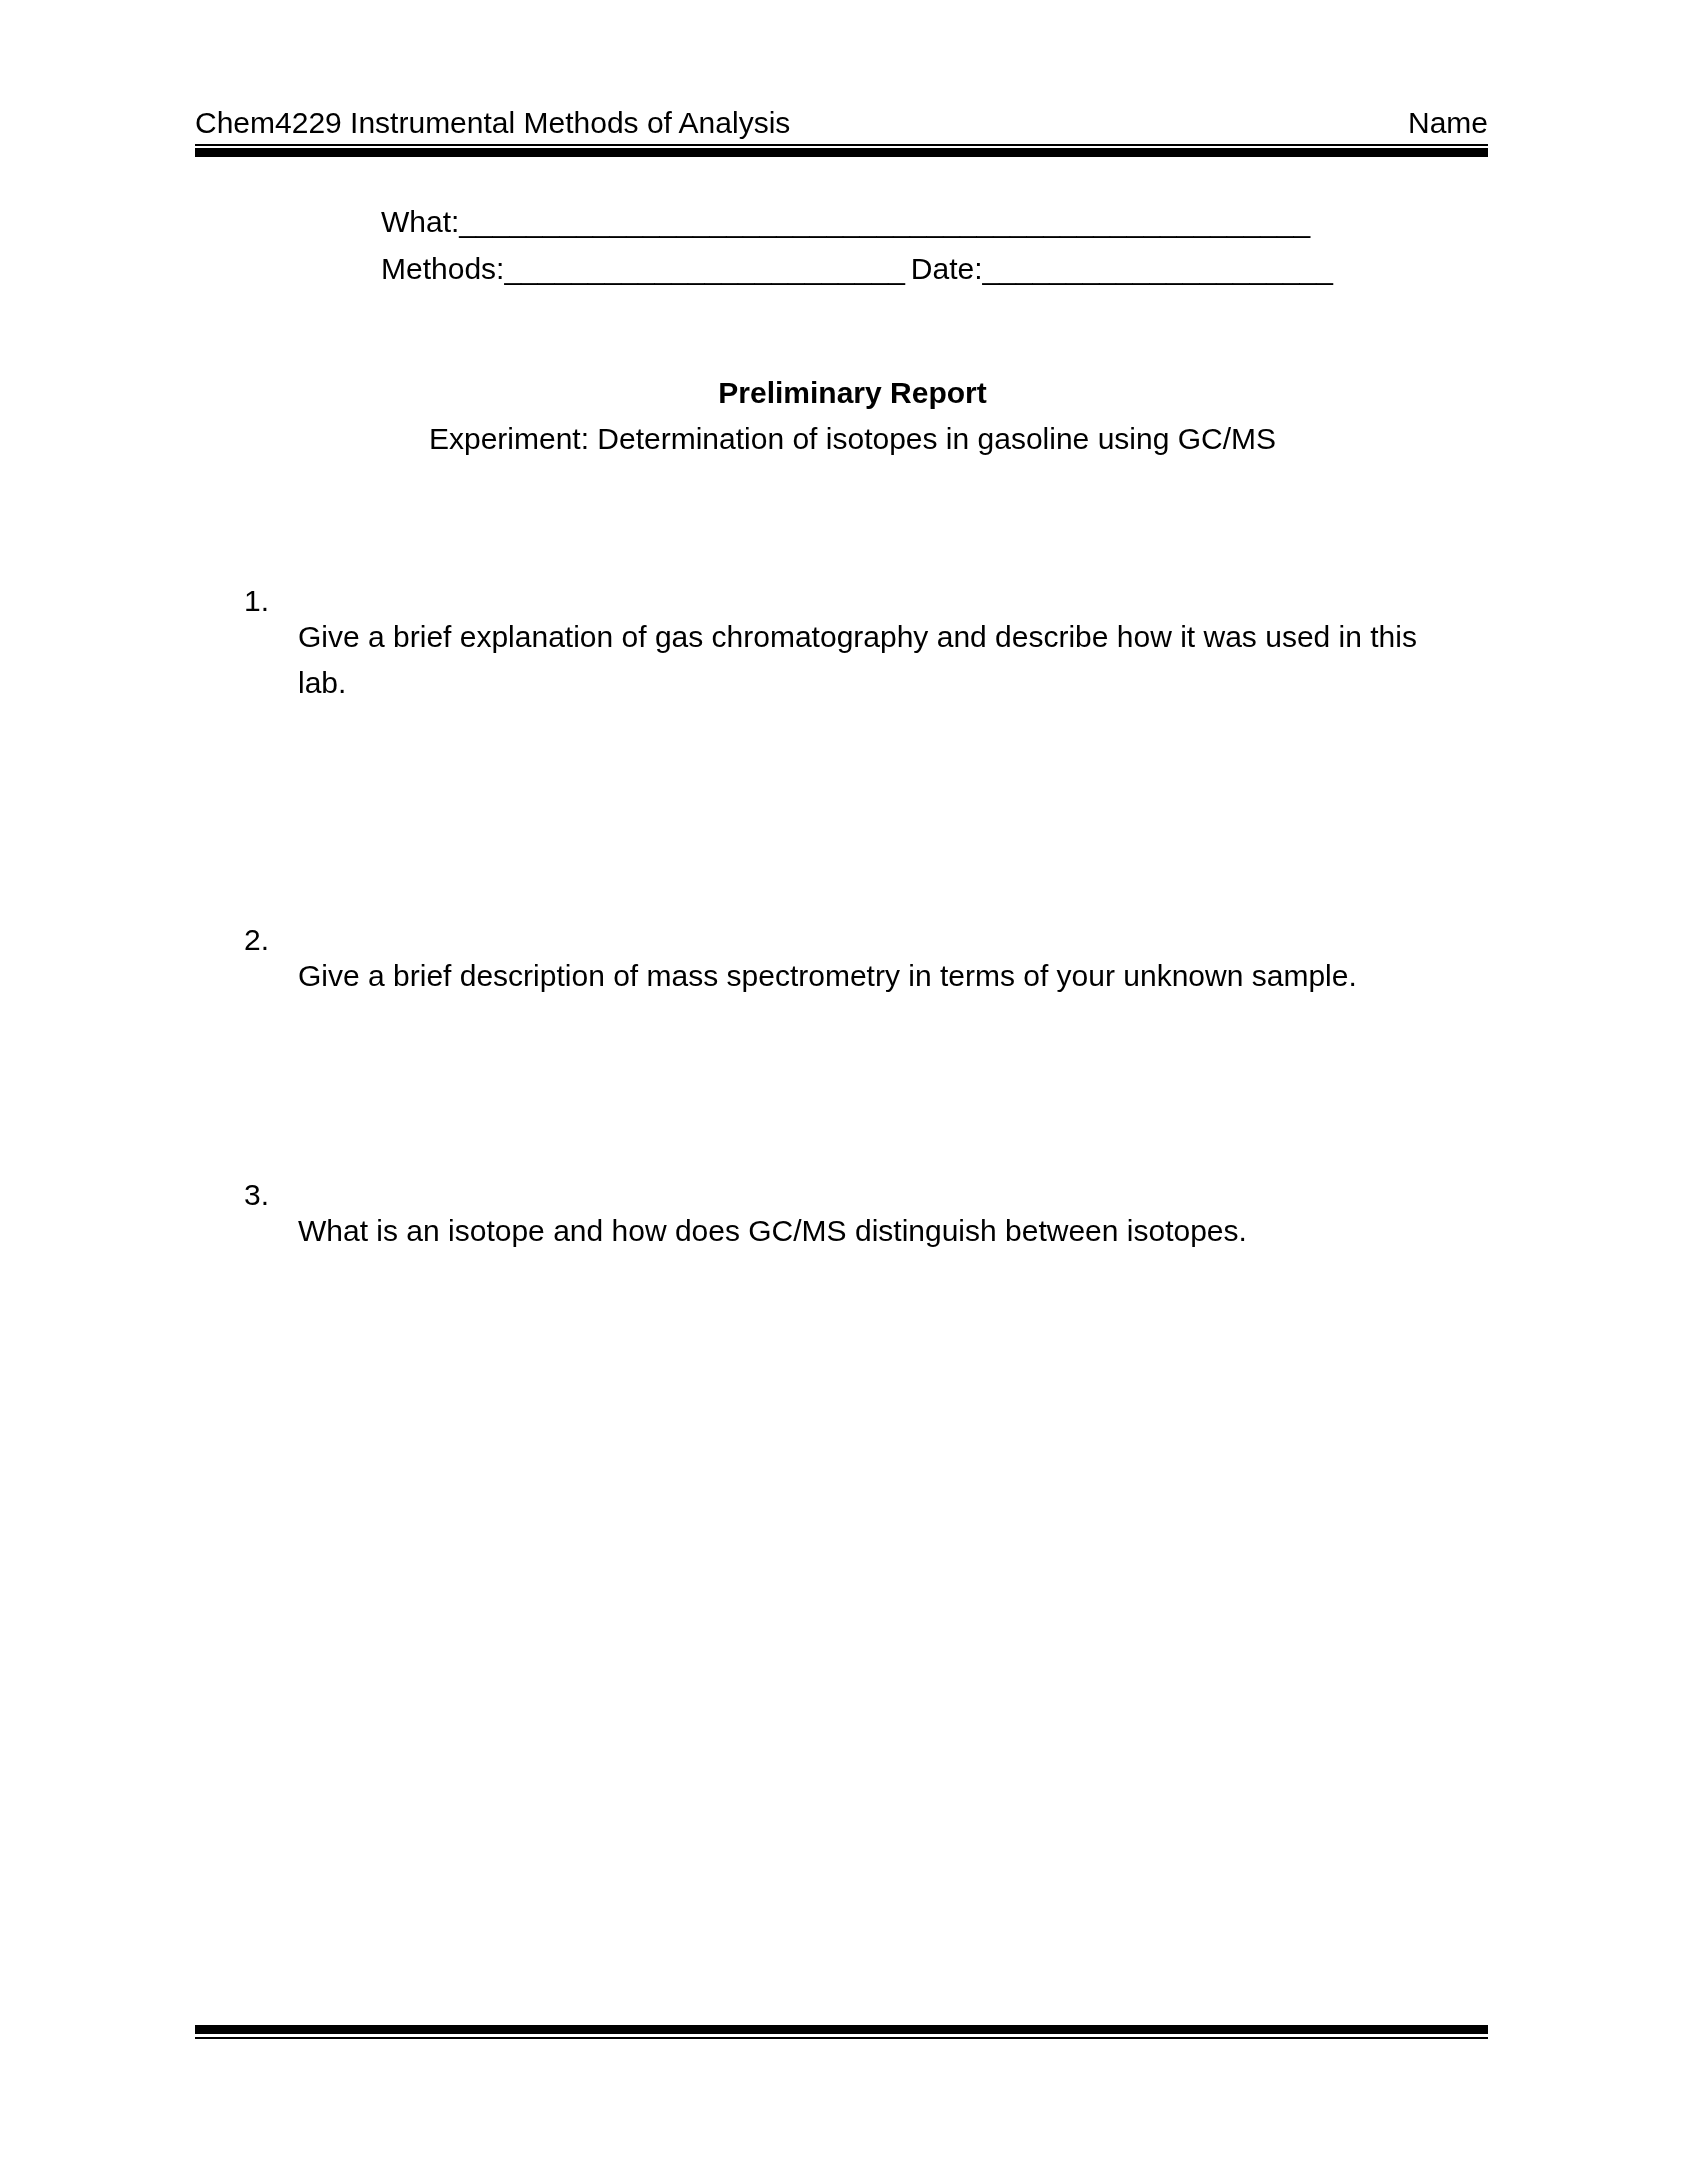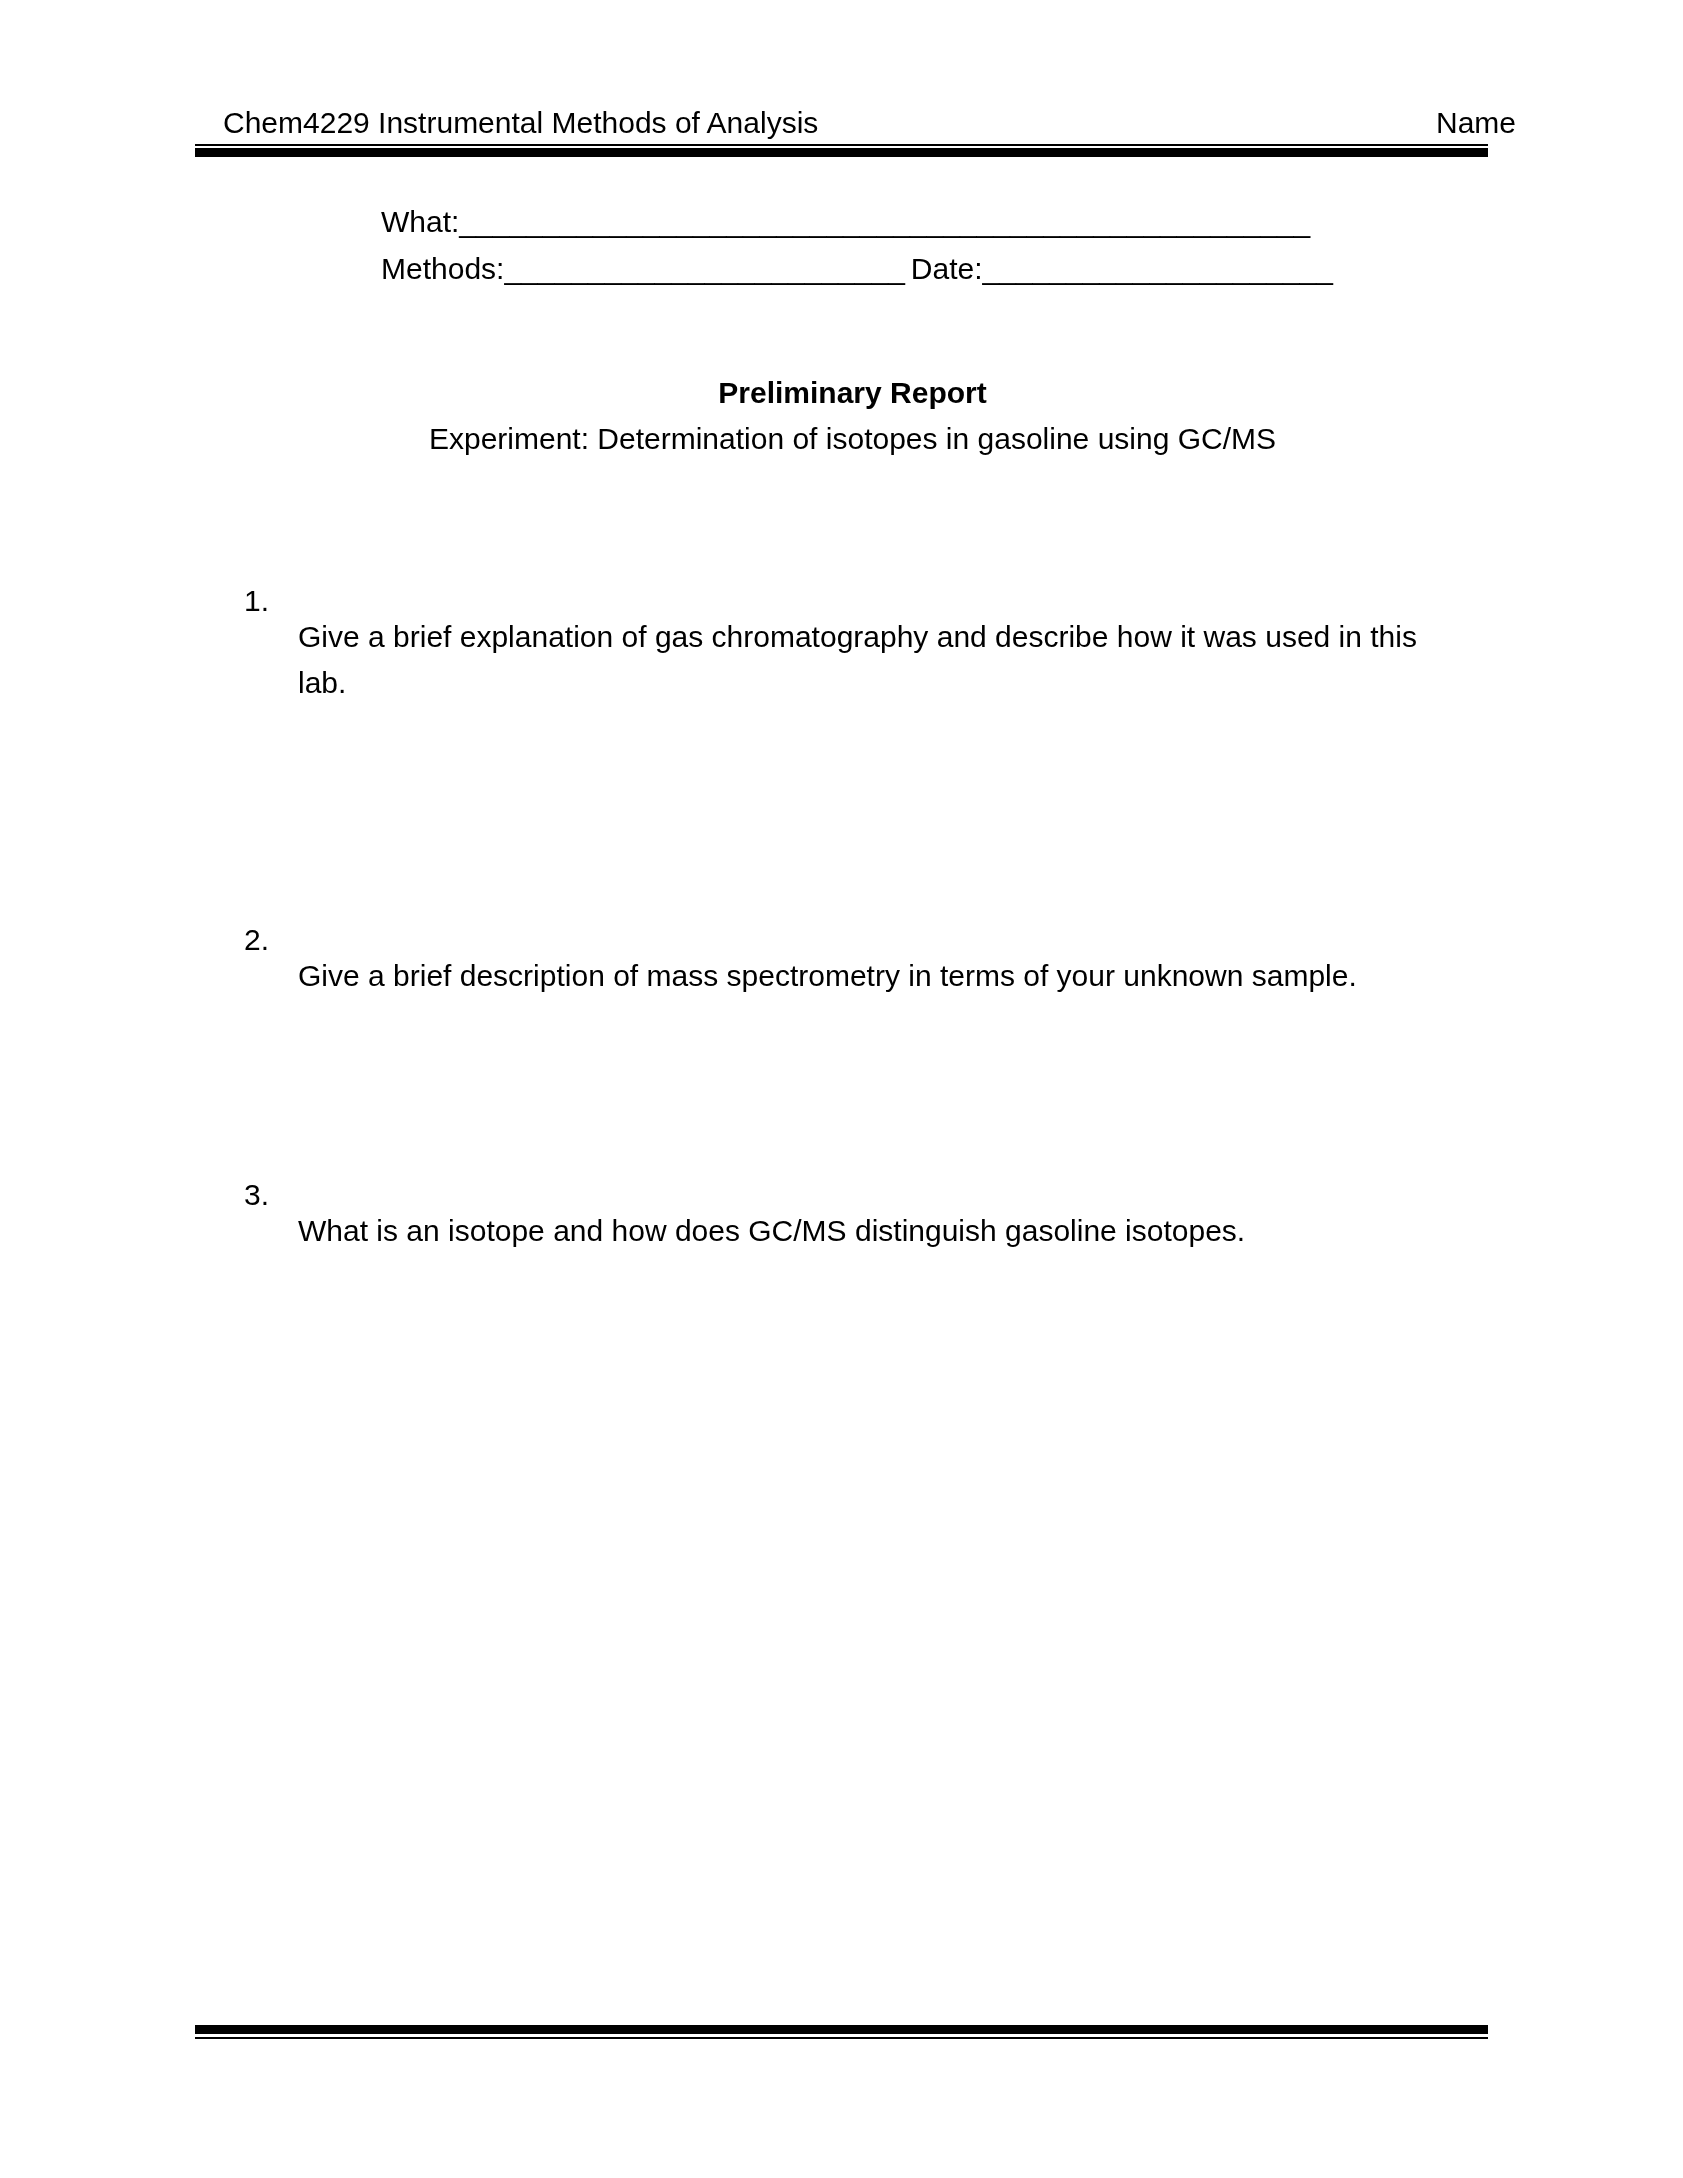--- a/index.html
+++ b/index.html
@@ -21,21 +21,20 @@
   
   .header-row {
     position: absolute;
     left: 195px;
     top: 103px;
     width: 1293px;
     display: flex;
     justify-content: space-between;
     align-items: baseline;
     line-height: 40px;
-    margin-left: 28px;
   }
   .rule-thin {
     position: absolute;
     left: 195px;
     width: 1293px;
     height: 2px;
     background: #000000;
   }
   .rule-thick {
     position: absolute;
@@ -122,20 +121,20 @@
     <div class="q-text">Give a brief explanation of gas chromatography and describe how it was used in this lab.</div>
   </div>
 
   <div class="question q2">
     <div class="q-num">2.</div>
     <div class="q-text">Give a brief description of mass spectrometry in terms of your unknown sample.</div>
   </div>
 
   <div class="question q3">
     <div class="q-num">3.</div>
-    <div class="q-text">What is an isotope and how does GC/MS distinguish gasoline isotopes.</div>
+    <div class="q-text">What is an isotope and how does GC/MS distinguish between isotopes.</div>
   </div>
 
   <div class="rule-thick ftr-thick"></div>
   <div class="rule-thin ftr-thin"></div>
 
 </div>
 
 
 </body></html>

